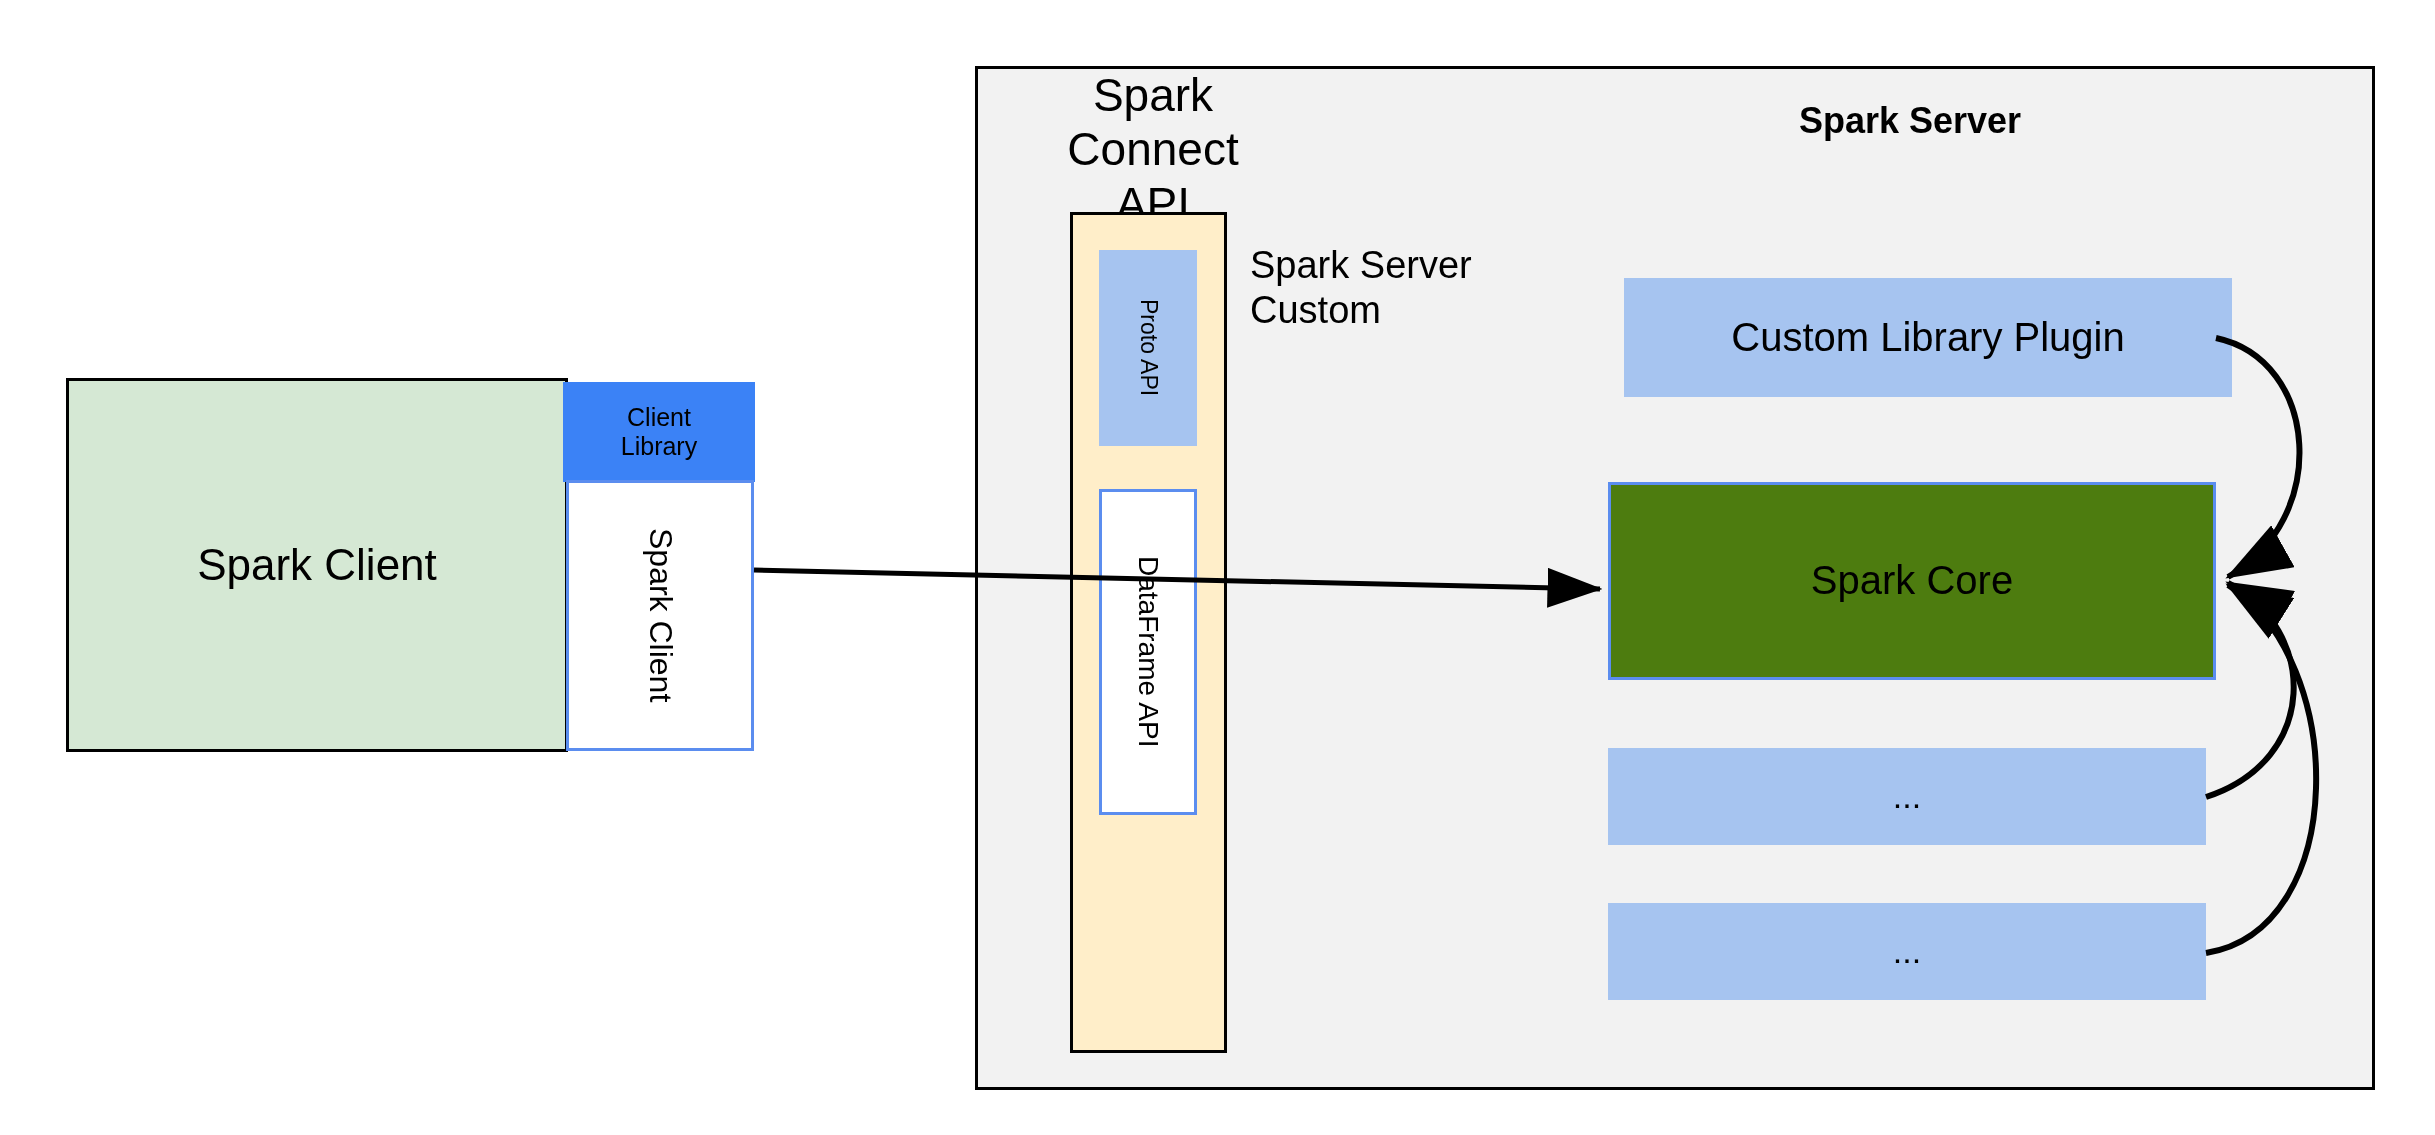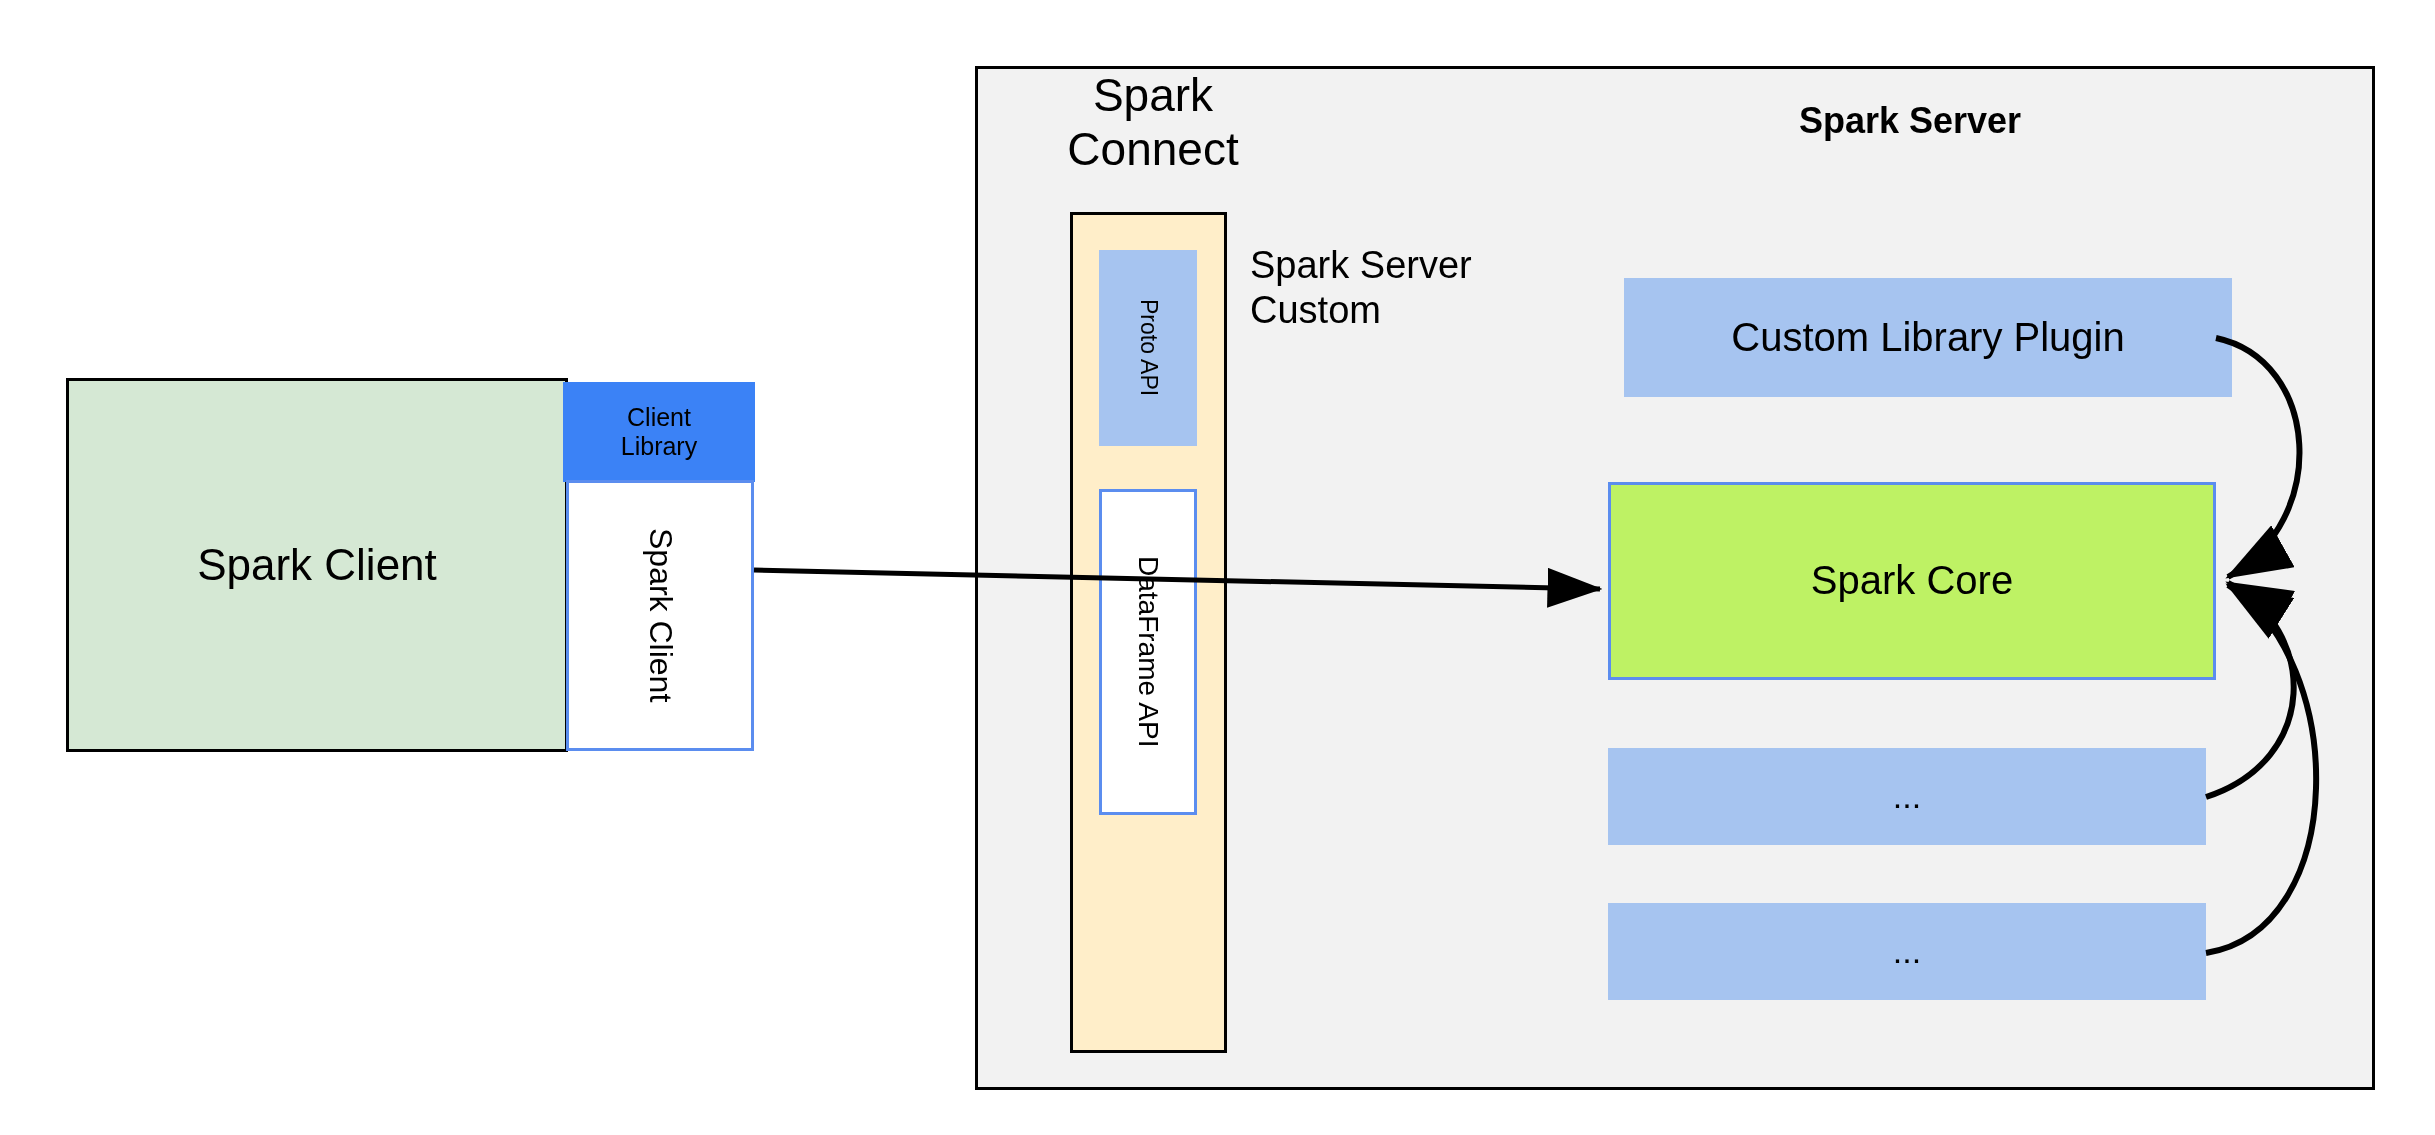--- a/index.html
+++ b/index.html
@@ -134,21 +134,21 @@
     background: #a6c4f0;
     border: none;
     font-size: 40px;
     margin-left: 16px;
   }
   #spark-core {
     left: 1608px;
     top: 482px;
     width: 608px;
     height: 198px;
-    background: #bef264;
+    background: #4d7c0f;
     border: 3px solid #5b8def;
     font-size: 40px;
   }
   #dots-1 {
     left: 1608px;
     top: 748px;
     width: 598px;
     height: 97px;
     background: #a6c4f0;
     border: none;
@@ -193,20 +193,21 @@
 
   <div class="box" id="spark-client">
     <span class="vert-text">Spark Client</span>
   </div>
 
   <div class="box" id="server-panel"></div>
 
   <div class="box" id="spark-connect-label">
     <div>
       <div>Spark Connect</div>
+      <div>API</div>
     </div>
   </div>
 
   <div class="box" id="spark-server-title">Spark Server</div>
 
   <div class="box" id="server-library-wrap"></div>
 
   <div class="box" id="proto-api">
     <span class="vert-text">Proto API</span>
   </div>

